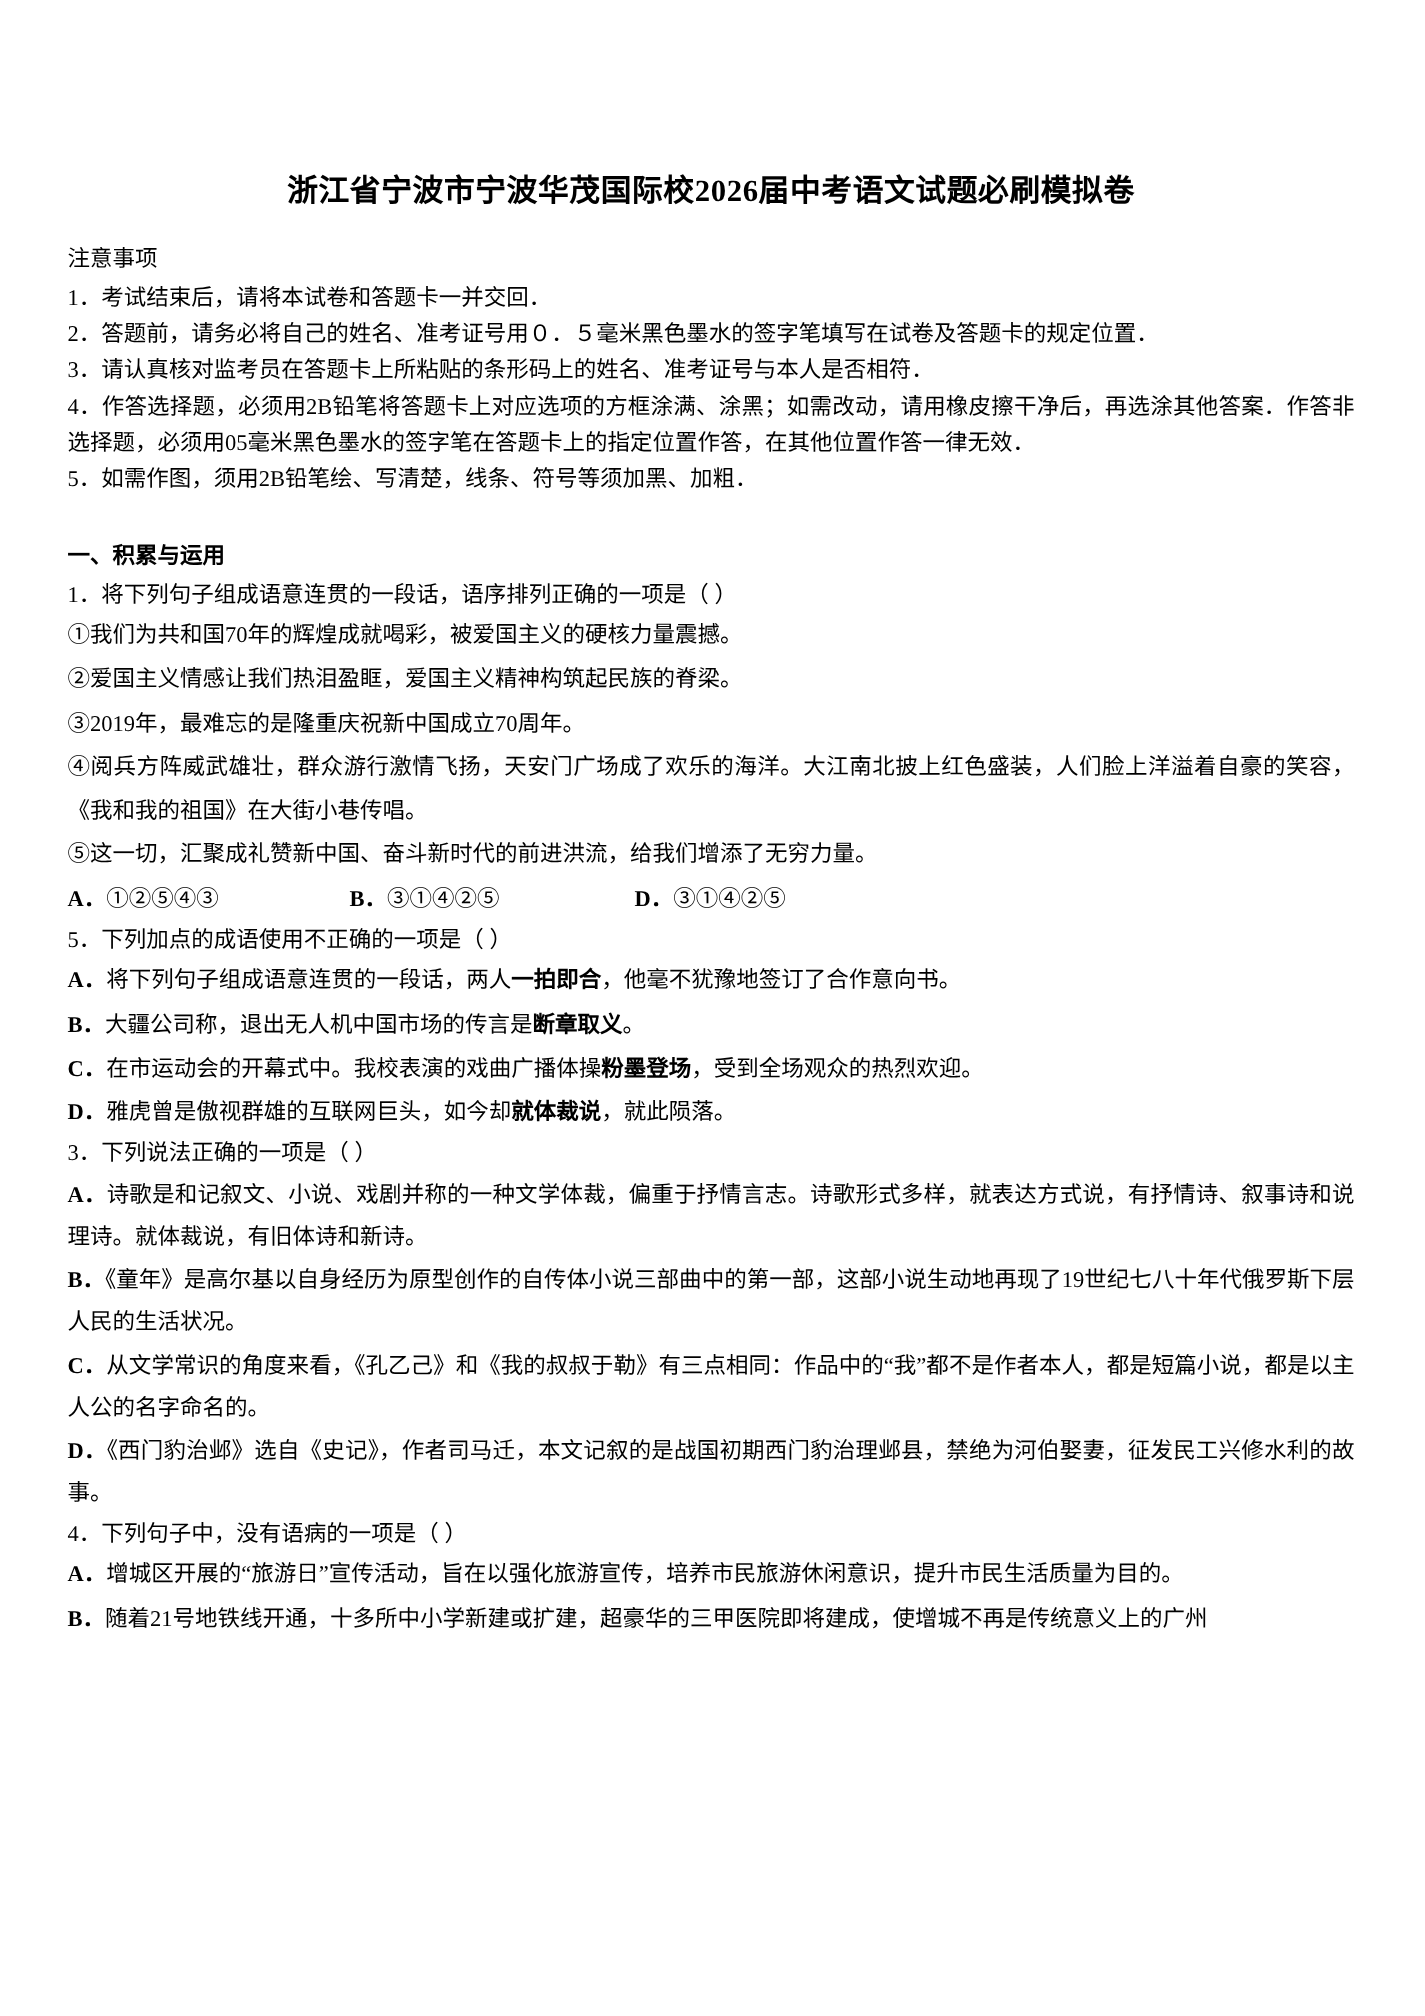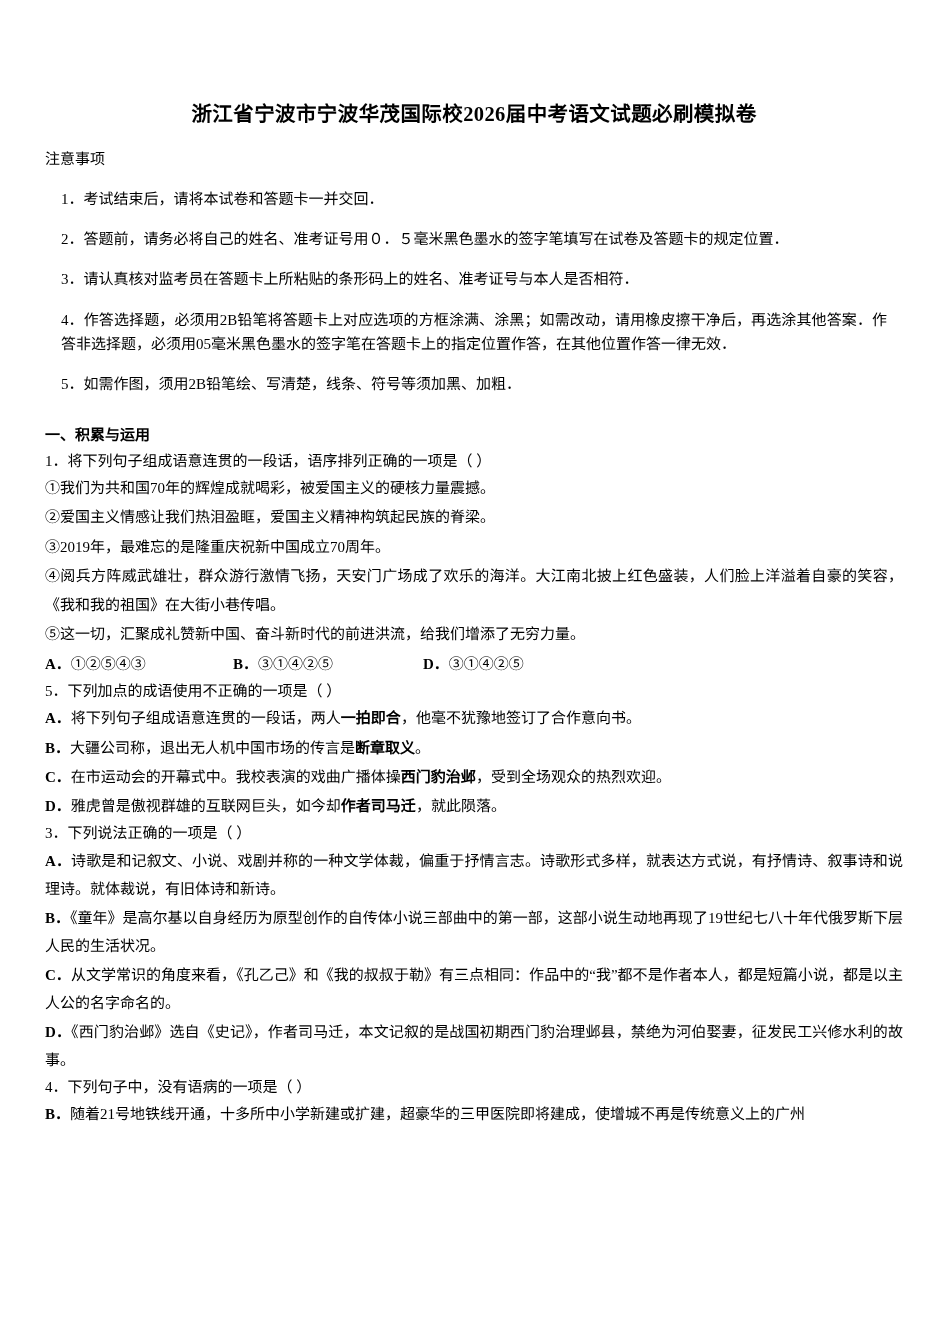--- a/index.html
+++ b/index.html
@@ -14,21 +14,21 @@
     overflow: hidden;
     font-family: "Liberation Serif", "DejaVu Serif", serif;
     color: #000000;
     -webkit-font-smoothing: none;
   }
   .page {
     position: relative;
     width: 948px;
     height: 1344px;
     box-sizing: border-box;
-    padding: 2px 45px;
+    padding: 16px 45px;
   }
 
   
   .doc-title {
     text-align: center;
     font-size: 20.5px;
     font-weight: bold;
     letter-spacing: 0.4px;
     margin: 0;
     padding-top: 100px;
@@ -42,21 +42,21 @@
   }
   .notice-heading {
     font-size: 15px;
     font-weight: normal;
     line-height: 1.55;
     margin: 0 0 2px 0;
   }
   .notice-item {
     font-size: 15px;
     line-height: 1.62;
-    margin: 16px;
+    margin: 0;
     text-align: justify;
     text-justify: inter-ideograph;
   }
 
   
   .section-heading {
     font-size: 15px;
     font-weight: bold;
     margin: 26px 0 2px 0;
     line-height: 1.6;
@@ -134,30 +134,31 @@
       <span class="opt w1"><span class="opt-label">A．</span><span class="numenc">①②⑤④③</span></span>
       <span class="opt w2"><span class="opt-label">B．</span><span class="numenc">③①④②⑤</span></span>
       <span class="opt"><span class="opt-label">D．</span><span class="numenc">③①④②⑤</span></span>
     </p>
   </div>
 
   <div>
     <p class="q-stem">5．下列加点的成语使用不正确的一项是（   ）</p>
     <p class="q-line"><span class="optk">A．</span><span>将下列句子组成语意连贯的一段话，两人</span><span class="dotted">一拍即合</span><span>，他毫不犹豫地签订了合作意向书。</span></p>
     <p class="q-line"><span class="optk">B．</span><span>大疆公司称，退出无人机中国市场的传言是</span><span class="dotted">断章取义</span><span>。</span></p>
-    <p class="q-line"><span class="optk">C．</span><span>在市运动会的开幕式中。我校表演的戏曲广播体操</span><span class="dotted">西门豹治邺</span><span>，受到全场观众的热烈欢迎。</span></p>
-    <p class="q-line"><span class="optk">D．</span><span>雅虎曾是傲视群雄的互联网巨头，如今却</span><span class="dotted">作者司马迁</span><span>，就此陨落。</span></p>
+    <p class="q-line"><span class="optk">C．</span><span>在市运动会的开幕式中。我校表演的戏曲广播体操</span><span class="dotted">粉墨登场</span><span>，受到全场观众的热烈欢迎。</span></p>
+    <p class="q-line"><span class="optk">D．</span><span>雅虎曾是傲视群雄的互联网巨头，如今却</span><span class="dotted">就体裁说</span><span>，就此陨落。</span></p>
   </div>
 
   <div>
     <p class="q-stem">3．下列说法正确的一项是（   ）</p>
     <p class="q-line tight"><span class="optk">A．</span><span>诗歌是和记叙文、小说、戏剧并称的一种文学体裁，偏重于抒情言志。诗歌形式多样，就表达方式说，有抒情诗、叙事诗和说理诗。就体裁说，有旧体诗和新诗。</span></p>
     <p class="q-line tight"><span class="optk">B．</span><span>《童年》是高尔基以自身经历为原型创作的自传体小说三部曲中的第一部，这部小说生动地再现了19世纪七八十年代俄罗斯下层人民的生活状况。</span></p>
     <p class="q-line tight"><span class="optk">C．</span><span>从文学常识的角度来看，《孔乙己》和《我的叔叔于勒》有三点相同：作品中的“我”都不是作者本人，都是短篇小说，都是以主人公的名字命名的。</span></p>
     <p class="q-line tight"><span class="optk">D．</span><span>《西门豹治邺》选自《史记》，作者司马迁，本文记叙的是战国初期西门豹治理邺县，禁绝为河伯娶妻，征发民工兴修水利的故事。</span></p>
   </div>
 
   <div>
     <p class="q-stem">4．下列句子中，没有语病的一项是（     ）</p>
+    <p class="q-line"><span class="optk">A．</span><span>增城区开展的“旅游日”宣传活动，旨在以强化旅游宣传，培养市民旅游休闲意识，提升市民生活质量为目的。</span></p>
     <p class="q-line"><span class="optk">B．</span><span>随着21号地铁线开通，十多所中小学新建或扩建，超豪华的三甲医院即将建成，使增城不再是传统意义上的广州</span></p>
   </div>
 
 </div>
 
 </body></html>

